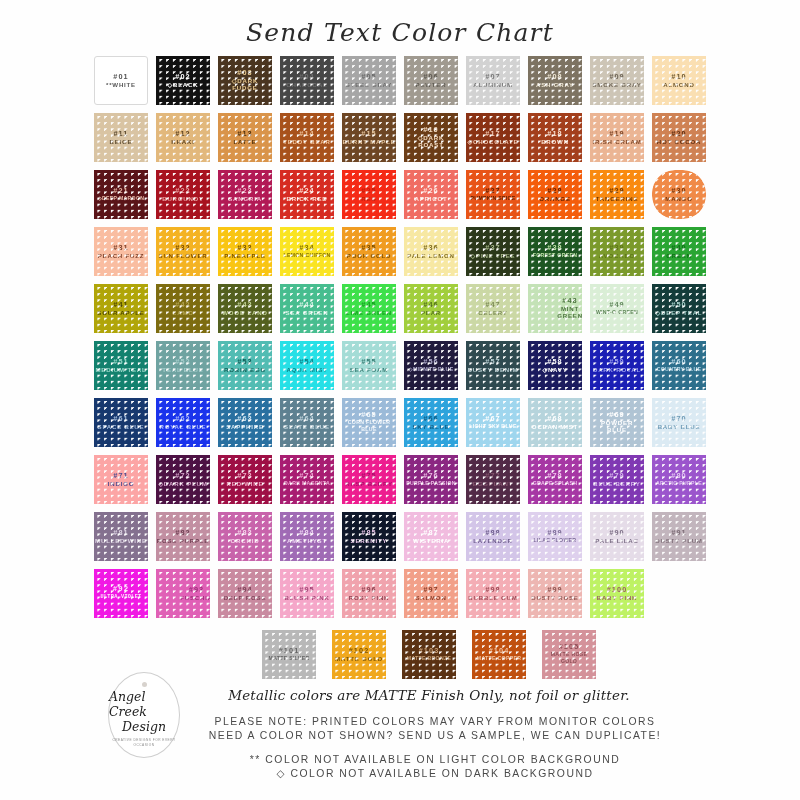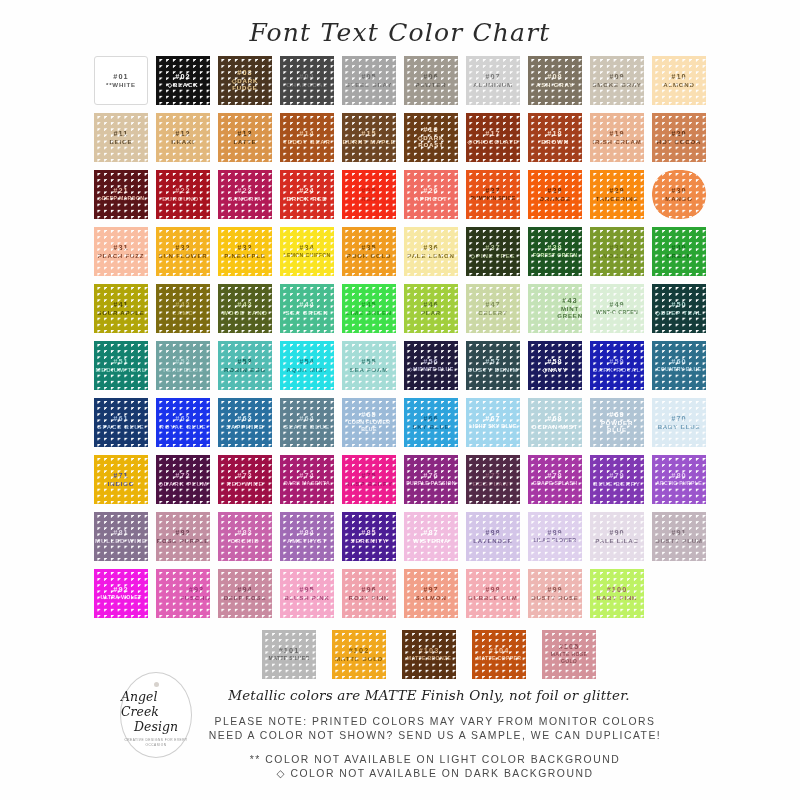--- a/index.html
+++ b/index.html
@@ -120,21 +120,20 @@
     top: 672px;
     width: 72px;
     height: 86px;
     border: 1px solid #cfcfcf;
     border-radius: 50%;
     display: flex;
     flex-direction: column;
     align-items: center;
     justify-content: center;
     background: #ffffff;
-    margin-left: 12px;
   }
   #logo .l1, #logo .l2 {
     font-family: "DejaVu Serif", serif;
     font-style: italic;
     font-size: 12.5px;
     color: #222;
     line-height: 15px;
   }
   #logo .l3 {
     font-size: 3.2px;
@@ -150,21 +149,21 @@
     background: #d7d2cd;
     border-radius: 50%;
     margin-bottom: 2px;
   }
 </style>
 </head>
 <body>
 
 <div id="page">
 
-  <div id="title">Font Text Color Chart</div>
+  <div id="title">Send Text Color Chart</div>
 
   <div id="grid">
       <div class="cell">
         <div class="stamp plain" style="background: rgb(255, 255, 255); color: rgb(85, 85, 85);">
           <div class="num">#01</div>
           <div class="nm">**WHITE</div>
         </div>
       </div>
       <div class="cell">
         <div class="stamp" style="background: rgb(17, 17, 17); color: rgb(255, 255, 255);">
@@ -574,21 +573,21 @@
           <div class="nm">POWDER BLUE</div>
         </div>
       </div>
       <div class="cell">
         <div class="stamp" style="background: rgb(219, 234, 243); color: rgb(109, 154, 181);">
           <div class="num">#70</div>
           <div class="nm">BABY BLUE</div>
         </div>
       </div>
       <div class="cell">
-        <div class="stamp" style="background: #eab308; color: rgb(75, 75, 142);">
+        <div class="stamp" style="background: #fca5a5; color: rgb(75, 75, 142);">
           <div class="num">#71</div>
           <div class="nm">INDIGO</div>
         </div>
       </div>
       <div class="cell">
         <div class="stamp" style="background: rgb(77, 18, 68); color: rgb(214, 166, 203);">
           <div class="num">#72</div>
           <div class="nm">◇DARK PLUM</div>
         </div>
       </div>
@@ -658,21 +657,21 @@
           <div class="nm">ORCHID</div>
         </div>
       </div>
       <div class="cell">
         <div class="stamp" style="background: rgb(160, 107, 181); color: rgb(239, 215, 244);">
           <div class="num">#84</div>
           <div class="nm">AMETHYST</div>
         </div>
       </div>
       <div class="cell">
-        <div class="stamp" style="background: #4c1d95; color: rgb(232, 199, 234);">
+        <div class="stamp" style="background: #0f172a; color: rgb(232, 199, 234);">
           <div class="num">#85</div>
           <div class="nm">SERENITY</div>
         </div>
       </div>
       <div class="cell">
         <div class="stamp" style="background: rgb(241, 188, 223); color: rgb(255, 255, 255);">
           <div class="num">#87</div>
           <div class="nm">WISTERIA</div>
         </div>
       </div>
@@ -694,21 +693,21 @@
           <div class="nm">PALE LILAC</div>
         </div>
       </div>
       <div class="cell">
         <div class="stamp" style="background: rgb(194, 181, 189); color: rgb(124, 108, 117);">
           <div class="num">#91</div>
           <div class="nm">DUSTY PLUM</div>
         </div>
       </div>
       <div class="cell">
-        <div class="stamp" style="background: rgb(241, 25, 228); color: rgb(255, 230, 253);">
+        <div class="stamp" style="background: rgb(241, 25, 228); color: rgb(255, 230, 253); font-family: Liberation Mono, monospace;">
           <div class="num">#92</div>
           <div class="nm sm">ULTRA VIOLET</div>
         </div>
       </div>
       <div class="cell">
         <div class="stamp" style="background: rgb(224, 96, 182); color: rgb(156, 47, 121); padding-left: 27px;">
           <div class="num">#93</div>
           <div class="nm">FUSCHIA</div>
         </div>
       </div>

